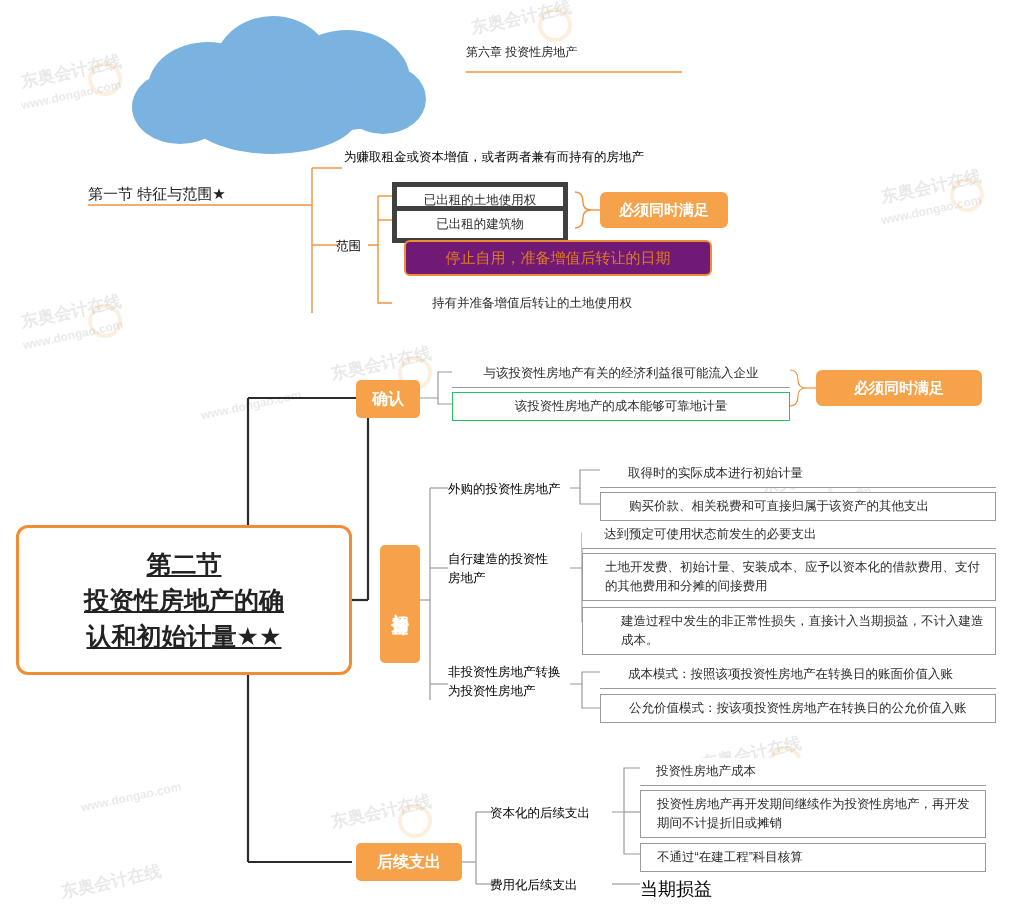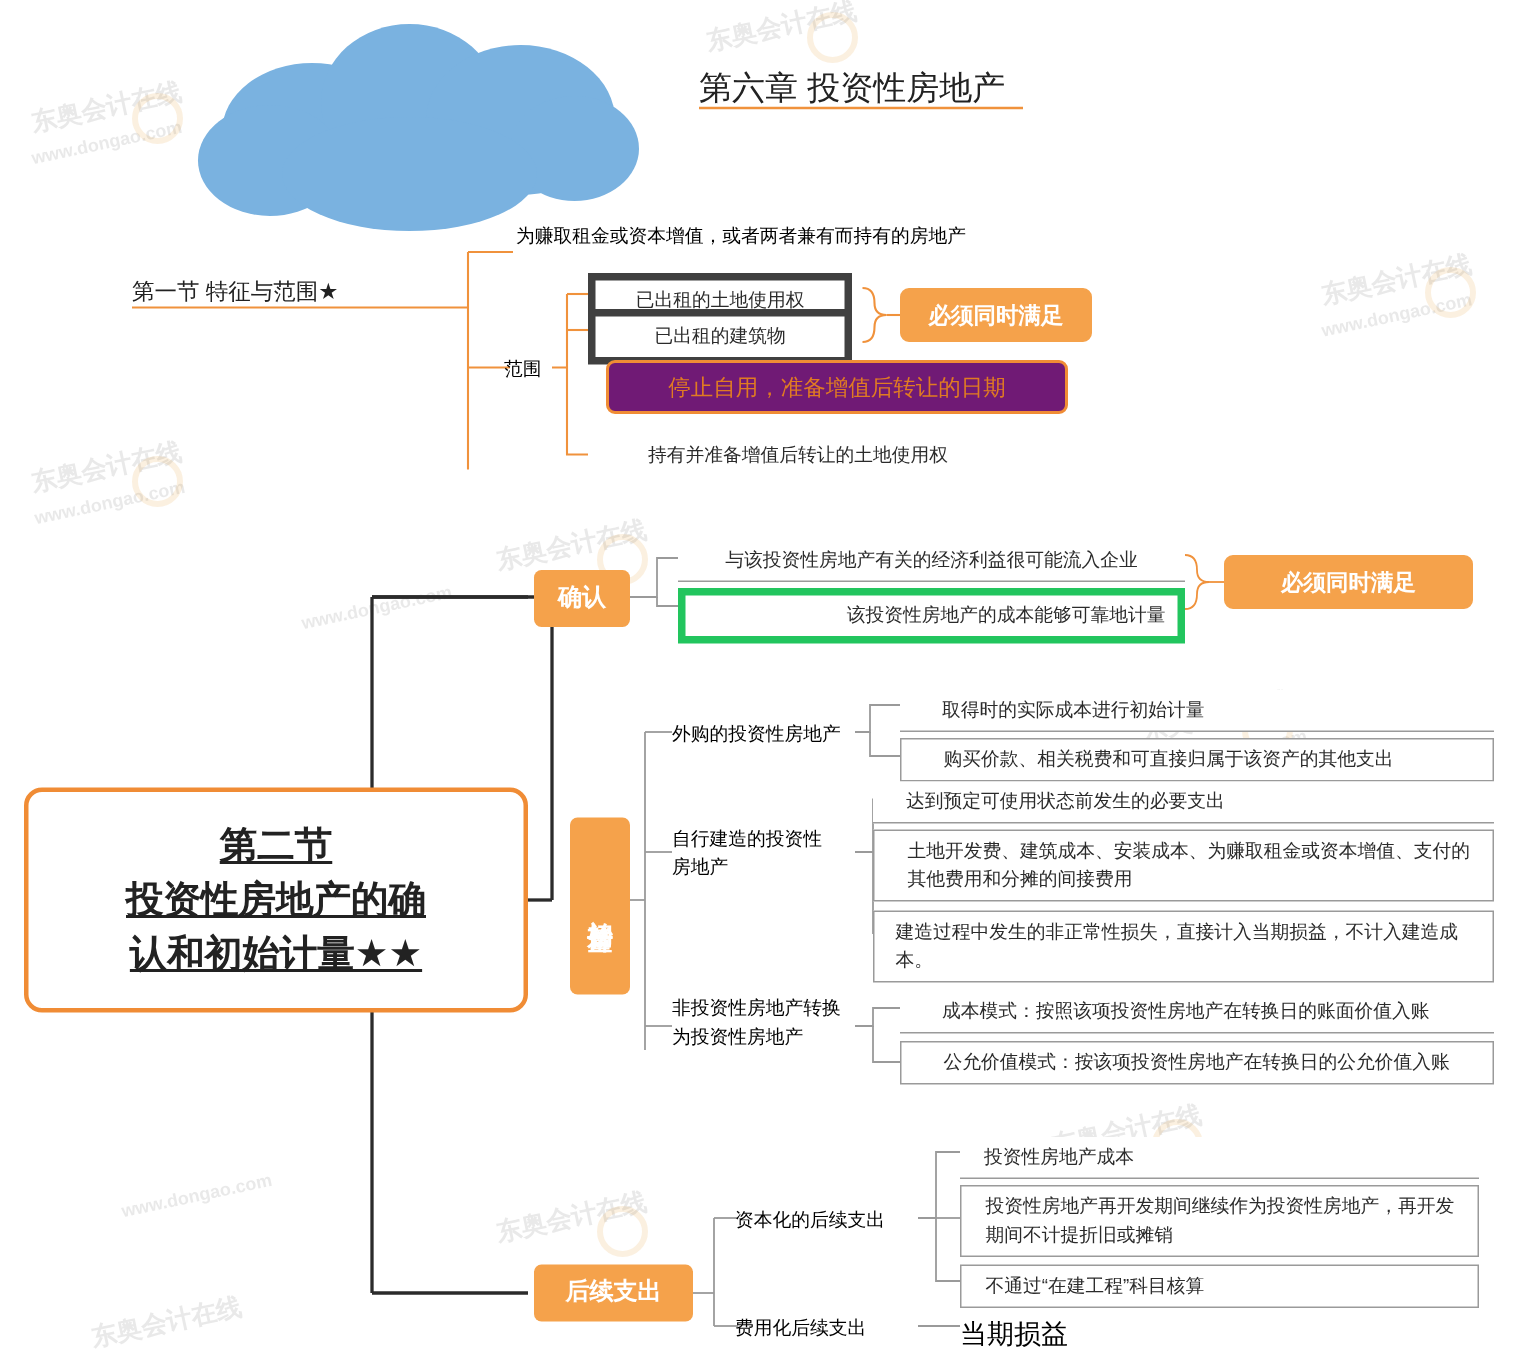--- a/index.html
+++ b/index.html
@@ -213,21 +213,21 @@
 
   <div class="cloud">
     <div class="lobe" style="left:30px;top:34px;width:120px;height:92px;"></div>
     <div class="lobe" style="left:96px;top:8px;width:118px;height:104px;"></div>
     <div class="lobe" style="left:166px;top:22px;width:126px;height:100px;"></div>
     <div class="lobe" style="left:14px;top:62px;width:96px;height:74px;"></div>
     <div class="lobe" style="left:222px;top:56px;width:86px;height:70px;"></div>
     <div class="lobe" style="left:70px;top:70px;width:170px;height:76px;"></div>
   </div>
 
-  <div class="node uline" style="left:466px;top:44px;font-size:22px;">第六章 投资性房地产</div>
+  <div class="node uline" style="left:466px;top:44px;font-size:12px;">第六章 投资性房地产</div>
 
   <div class="node uline" style="left:88px;top:185px;font-size:15px;">第一节 特征与范围★</div>
 
   <div class="node plain" style="left:344px;top:148px;font-size:12.5px;">为赚取租金或资本增值，或者两者兼有而持有的房地产</div>
 
   <div class="node plain" style="left:336px;top:237px;font-size:12.5px;">范围</div>
 
   <div class="node boxed" style="left:392px;top:182px;width:176px;text-align:center;">已出租的土地使用权</div>
 
   <div class="node boxed" style="left:392px;top:206px;width:176px;text-align:center;">已出租的建筑物</div>
@@ -241,34 +241,34 @@
   <div class="node mainbox" style="left:16px;top:525px;width:336px;height:150px;text-decoration:underline;">
     <div style="white-space:pre-line;">第二节
 投资性房地产的确
 认和初始计量★★</div>
   </div>
 
   <div class="node chip" style="left:356px;top:380px;width:64px;height:38px;">确认</div>
 
   <div class="node boxed" style="left:452px;top:360px;width:338px;text-align:center;border:none;border-bottom:1px solid #9a9a9a;">与该投资性房地产有关的经济利益很可能流入企业</div>
 
-  <div class="node boxed" style="left:452px;top:392px;width:338px;text-align:right;border:5px solid #22c55e;">该投资性房地产的成本能够可靠地计量</div>
+  <div class="node boxed" style="left:452px;top:392px;width:338px;text-align:center;border:1px solid #22c55e;">该投资性房地产的成本能够可靠地计量</div>
 
   <div class="node obox" style="left:816px;top:370px;width:166px;height:36px;background:#f5a24b;color:#fff;border-color:#f5a24b;font-weight:bold;">必须同时满足</div>
 
   <div class="node chip vert" style="left:380px;top:545px;width:40px;height:118px;font-size:17px;">初始计量</div>
 
   <div class="node plain" style="left:448px;top:480px;font-size:12.5px;">外购的投资性房地产</div>
   <div class="node boxed" style="left:600px;top:460px;width:396px;border:none;border-bottom:1px solid #9a9a9a;padding-left:28px;">取得时的实际成本进行初始计量</div>
   <div class="node boxed" style="left:600px;top:492px;width:396px;border:1px solid #9a9a9a;padding-left:28px;">购买价款、相关税费和可直接归属于该资产的其他支出</div>
 
   <div class="node plain wrap" style="left:448px;top:550px;width:112px;font-size:12.5px;line-height:1.5;">自行建造的投资性房地产</div>
   <div class="node boxed" style="left:582px;top:521px;width:414px;border:none;border-bottom:1px solid #9a9a9a;padding-left:22px;">达到预定可使用状态前发生的必要支出</div>
-  <div class="node boxed wrap" style="left:582px;top:553px;width:414px;border:1px solid #9a9a9a;padding-left:22px;">土地开发费、建筑成本、安装成本、为赚取租金或资本增值、支付的其他费用和分摊的间接费用</div>
-  <div class="node boxed wrap" style="left:582px;top:607px;width:414px;border:1px solid #9a9a9a;padding-left:14px;">建造过程中发生的非正常性损失，直接计入当期损益，不计入建造成本。</div>
+  <div class="node boxed wrap" style="left:582px;top:553px;width:414px;border:1px solid #9a9a9a;padding-left:22px;">土地开发费、初始计量、安装成本、应予以资本化的借款费用、支付的其他费用和分摊的间接费用</div>
+  <div class="node boxed wrap" style="left:582px;top:607px;width:414px;border:1px solid #9a9a9a;padding-left:38px;">建造过程中发生的非正常性损失，直接计入当期损益，不计入建造成本。</div>
 
   <div class="node plain wrap" style="left:448px;top:663px;width:120px;font-size:12.5px;line-height:1.5;">非投资性房地产转换为投资性房地产</div>
   <div class="node boxed" style="left:600px;top:661px;width:396px;border:none;border-bottom:1px solid #9a9a9a;padding-left:28px;">成本模式：按照该项投资性房地产在转换日的账面价值入账</div>
   <div class="node boxed" style="left:600px;top:694px;width:396px;border:1px solid #9a9a9a;padding-left:28px;">公允价值模式：按该项投资性房地产在转换日的公允价值入账</div>
 
   <div class="node chip" style="left:356px;top:843px;width:106px;height:38px;">后续支出</div>
 
   <div class="node plain" style="left:490px;top:804px;font-size:12.5px;">资本化的后续支出</div>
   <div class="node boxed" style="left:640px;top:758px;width:346px;border:none;border-bottom:1px solid #9a9a9a;padding-left:16px;">投资性房地产成本</div>
   <div class="node boxed wrap" style="left:640px;top:790px;width:346px;border:1px solid #9a9a9a;padding-left:16px;">投资性房地产再开发期间继续作为投资性房地产，再开发期间不计提折旧或摊销</div>

